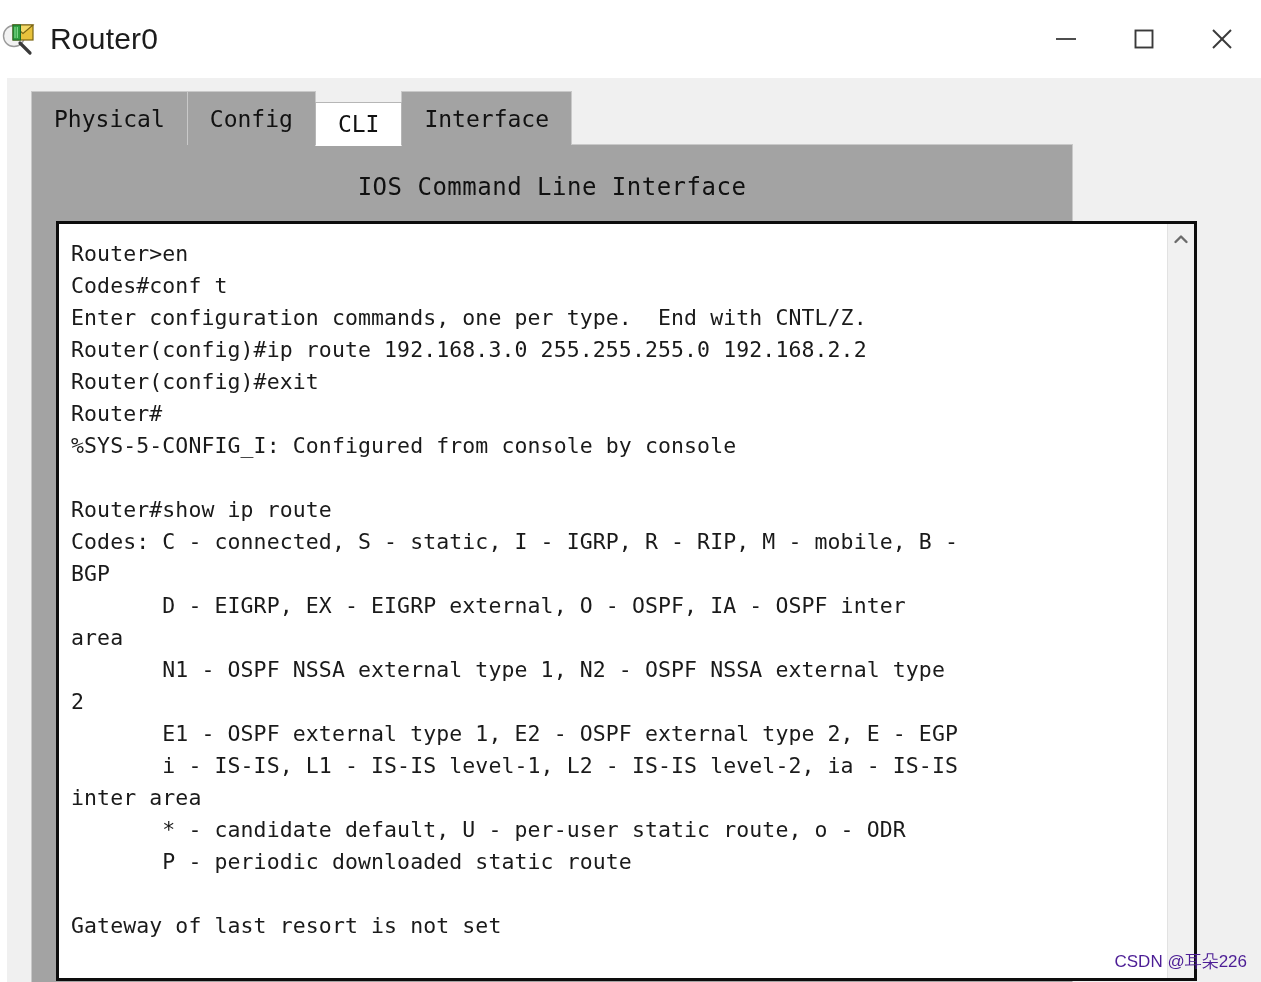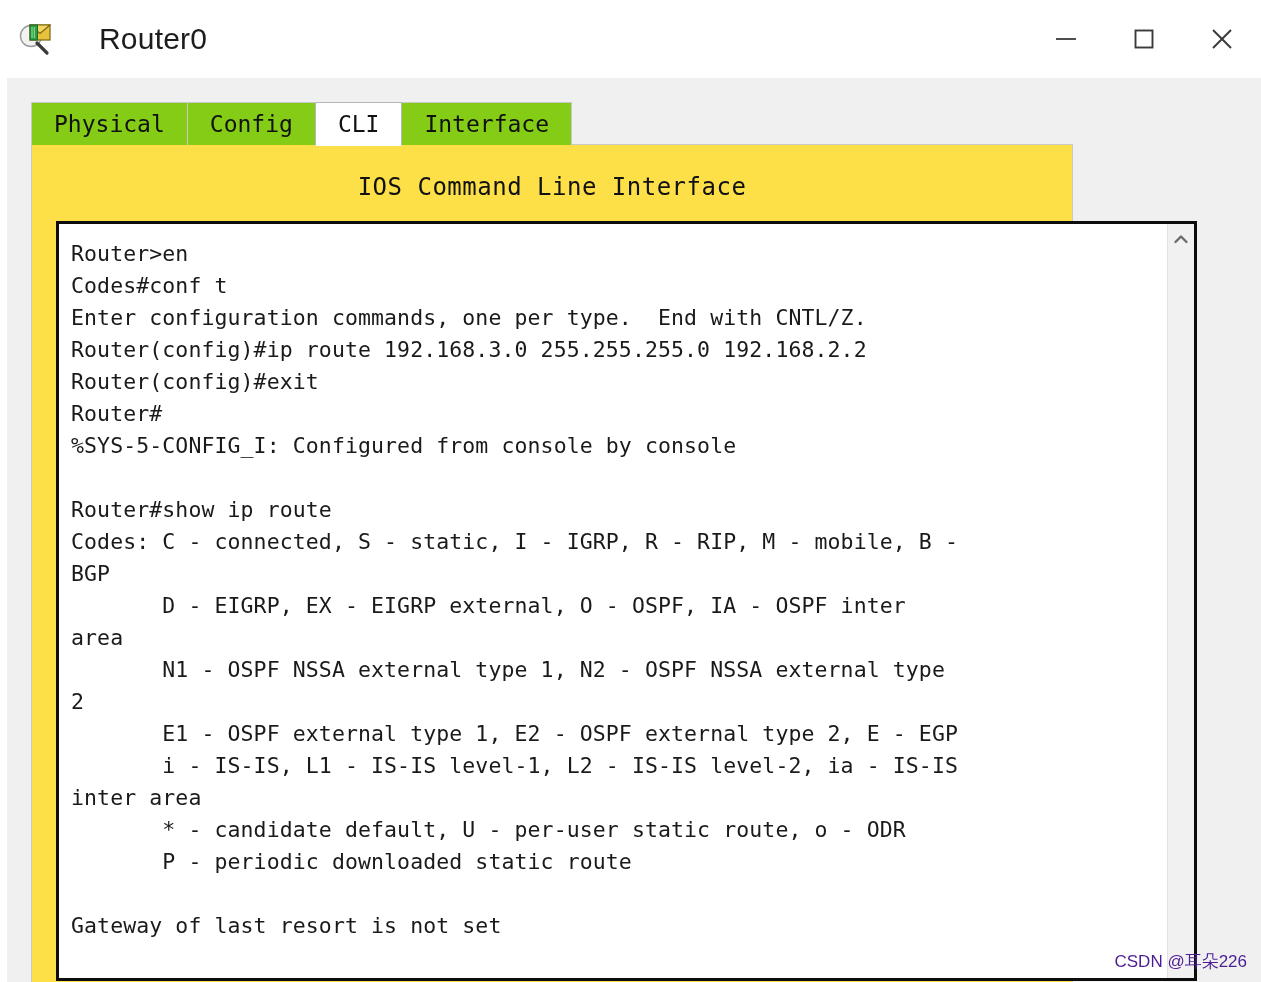--- a/index.html
+++ b/index.html
@@ -52,24 +52,22 @@
     left: 0; top: 0;
     width: 1261px;
     height: 78px;
     background: #ffffff;
     display: flex;
     align-items: center;
   }
   .title-left {
     display: flex;
     align-items: center;
-    padding-left: 17px;
     flex: 1 1 auto;
     min-width: 0;
-    gap: 32px;
   }
   .app-icon {
     width: 40px;
     height: 40px;
     position: relative;
     flex: 0 0 auto;
     margin-right: 10px;
   }
   .app-icon svg { display: block; }
   .title-text {
@@ -114,29 +112,29 @@
   .tabstrip {
     position: absolute;
     left: 24px;
     top: 26px;
     height: 41px;
     display: flex;
     align-items: flex-end;
     z-index: 3;
   }
   .tab {
-    height: 43px;
+    height: 54px;
     display: flex;
     align-items: center;
     justify-content: center;
     padding: 0 22px;
     font-family: "DejaVu Sans Mono", monospace;
     font-size: 23px;
     color: #111111;
-    background: #84cc16;
+    background: #a3a3a3;
     border: 1px solid #c9c9c9;
     border-bottom: none;
     margin-right: -1px;
     box-sizing: border-box;
     white-space: nowrap;
   }
   .tab.active {
     background: #ffffff;
     height: 44px;
     border: 1px solid #b6b6b6;
@@ -146,21 +144,21 @@
     margin-bottom: -1px;
   }
 
   
   .panel {
     position: absolute;
     left: 24px;
     top: 66px;
     width: 1042px;
     height: 838px;
-    background: #fde047;
+    background: #a3a3a3;
     border: 1px solid #c9c9c9;
     border-bottom: none;
     box-sizing: border-box;
   }
 
   .panel-heading {
     position: absolute;
     left: 0;
     top: 28px;
     width: 100%;

